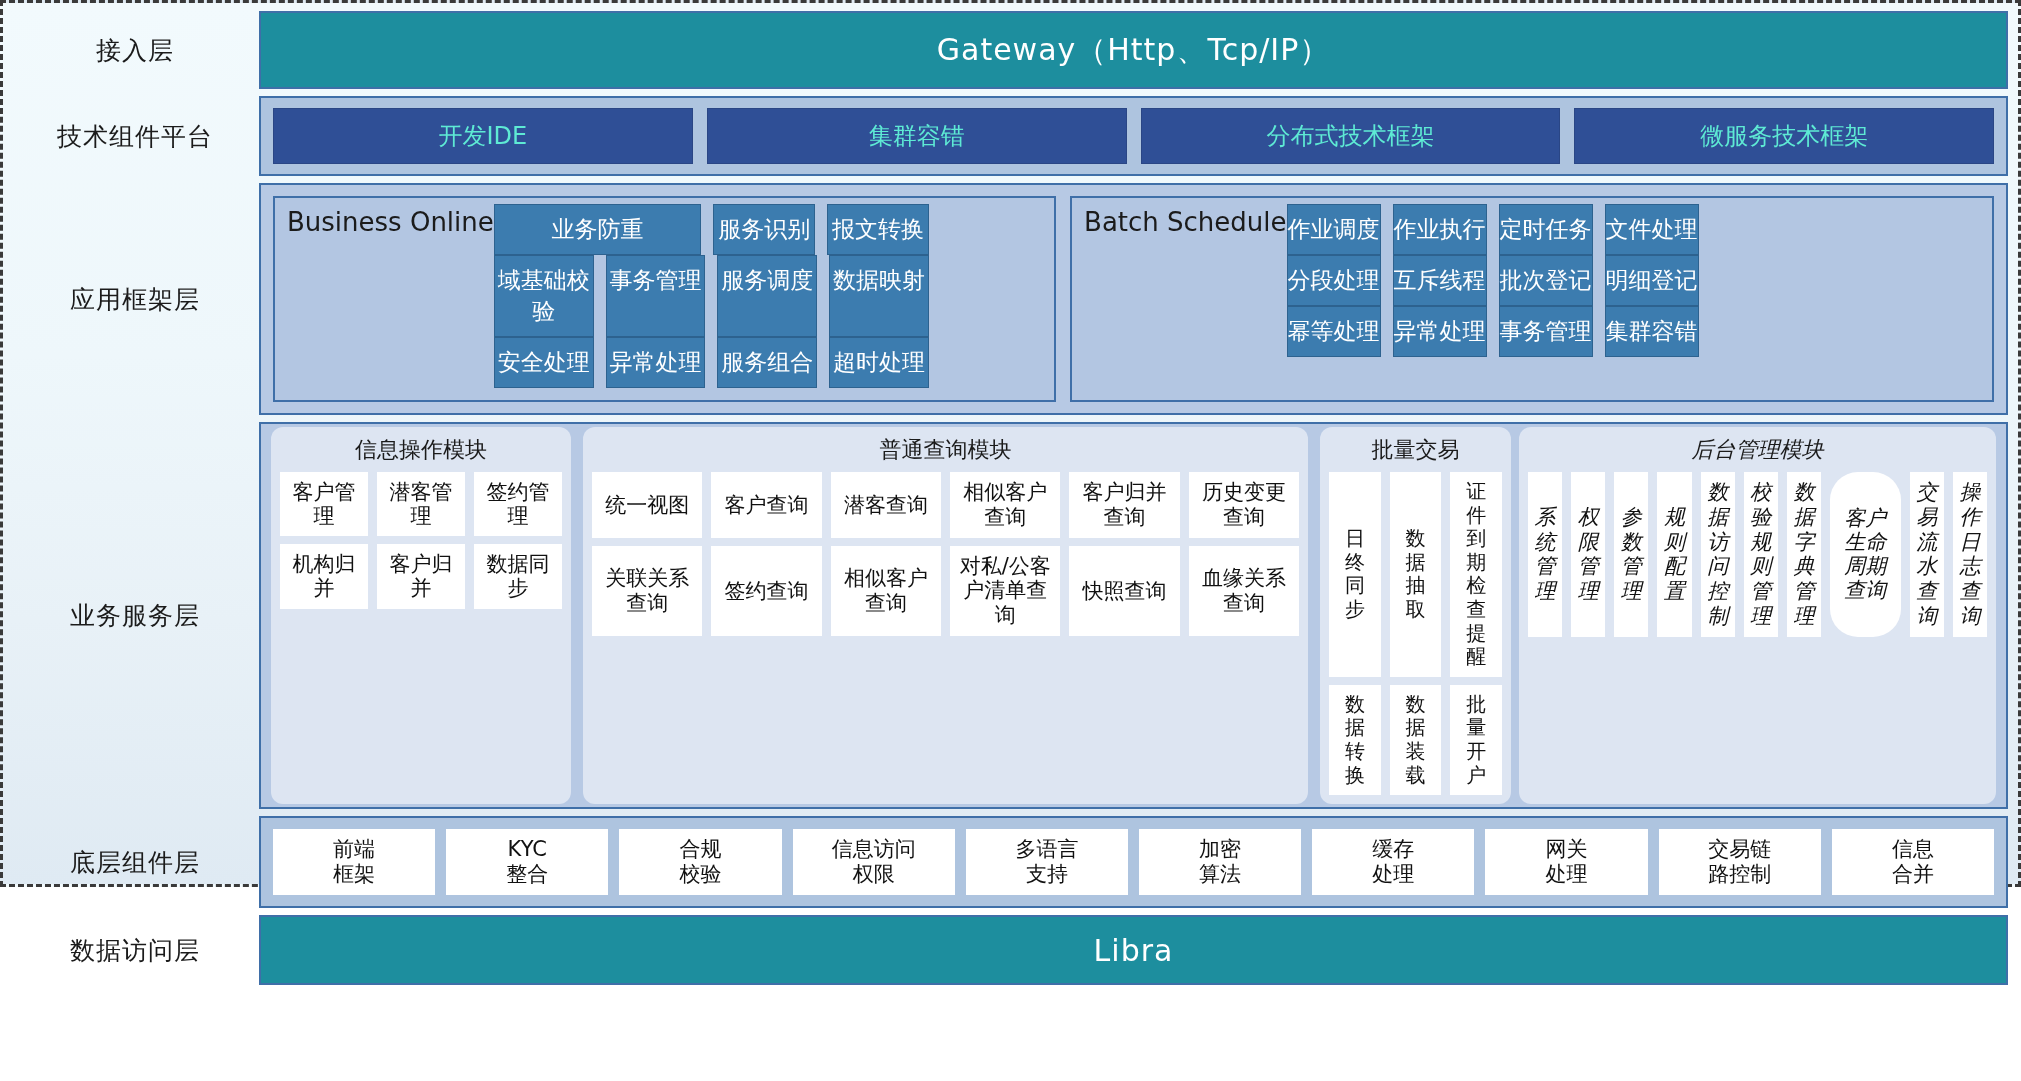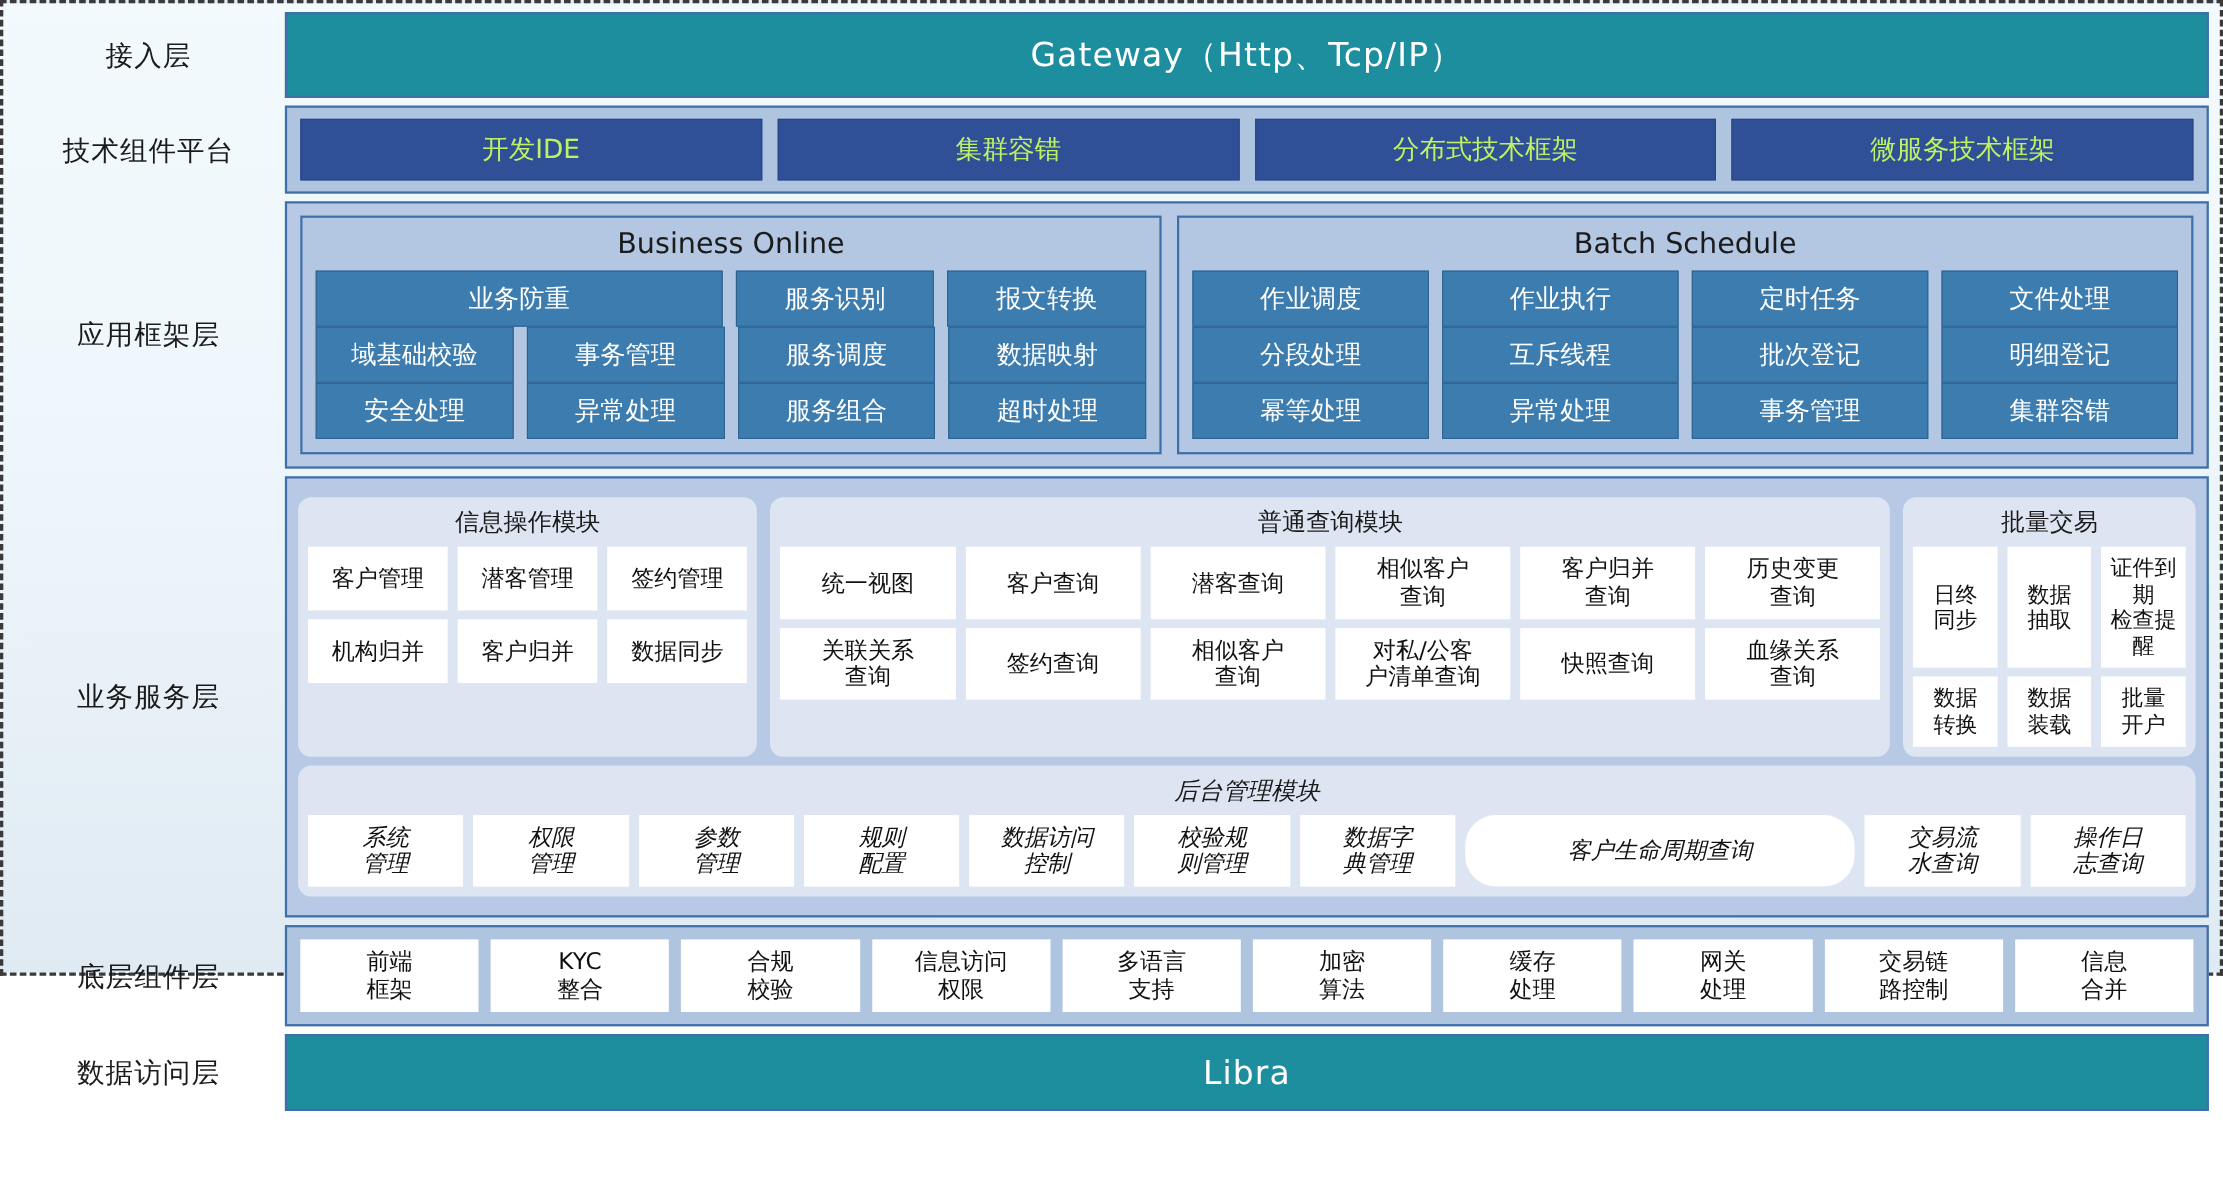--- a/index.html
+++ b/index.html
@@ -58,42 +58,42 @@
     border: 2px solid #3f6fa8;
     display: flex;
     align-items: center;
     justify-content: space-around;
     padding: 10px 12px;
     gap: 14px;
   }
   .tech-chip {
     flex: 1;
     background: #2f4f96;
-    color: #bef264;
+    color: #5eead4;
     font-size: 24px;
     text-align: center;
     padding: 11px 0;
     border: 1px solid #2a4685;
   }
 
   
   .app-outer {
     flex: 1;
     background: #b7c9e4;
     border: 2px solid #3f6fa8;
     display: flex;
     gap: 14px;
     padding: 11px 12px;
   }
   .app-panel {
     background: #b3c6e2;
     border: 2px solid #3f6fa8;
     padding: 6px 12px 12px 12px;
     display: flex;
-    flex-direction: column;
+    flex-direction: row;
   }
   .app-panel.online { flex: 0 0 45.5%; }
   .app-panel.batch  { flex: 1 1 auto; }
   .panel-title {
     text-align: center;
     font-size: 26px;
     color: #1b1b1b;
     padding: 3px 0 9px 0;
   }
   .chip-grid { display: flex; flex-direction: column; }
@@ -108,23 +108,23 @@
     flex: 1;
   }
   .chip.wide2 { flex: 2.06; }
 
   
   .biz-outer {
     flex: 1;
     background: #b7c9e4;
     border: 2px solid #3f6fa8;
     display: flex;
-    flex-direction: column;
+    flex-direction: row;
     gap: 8px;
-    padding: 17px 10px;
+    padding: 3px 10px;
   }
   .biz-top { display: flex; gap: 12px; }
   .mod-panel {
     background: #dde5f2;
     border-radius: 12px;
     padding: 4px 9px 9px 9px;
     display: flex;
     flex-direction: column;
   }
   .mod-title {

